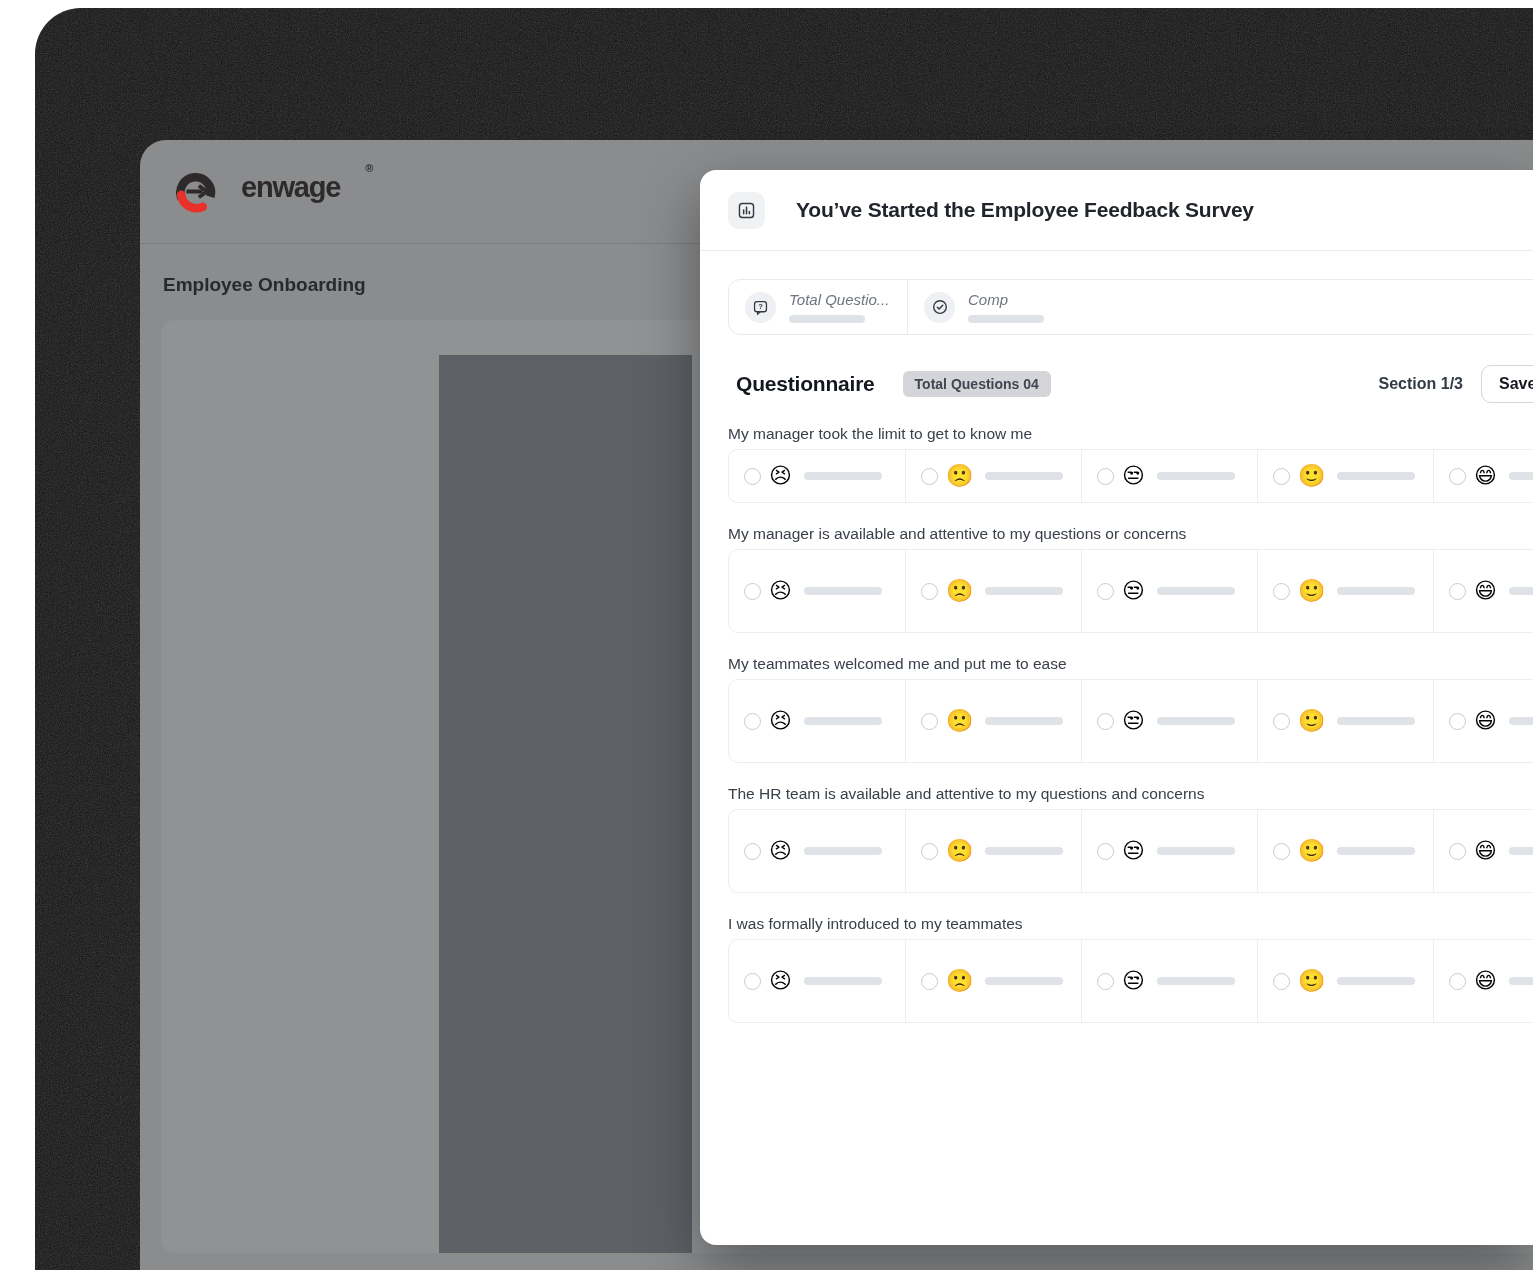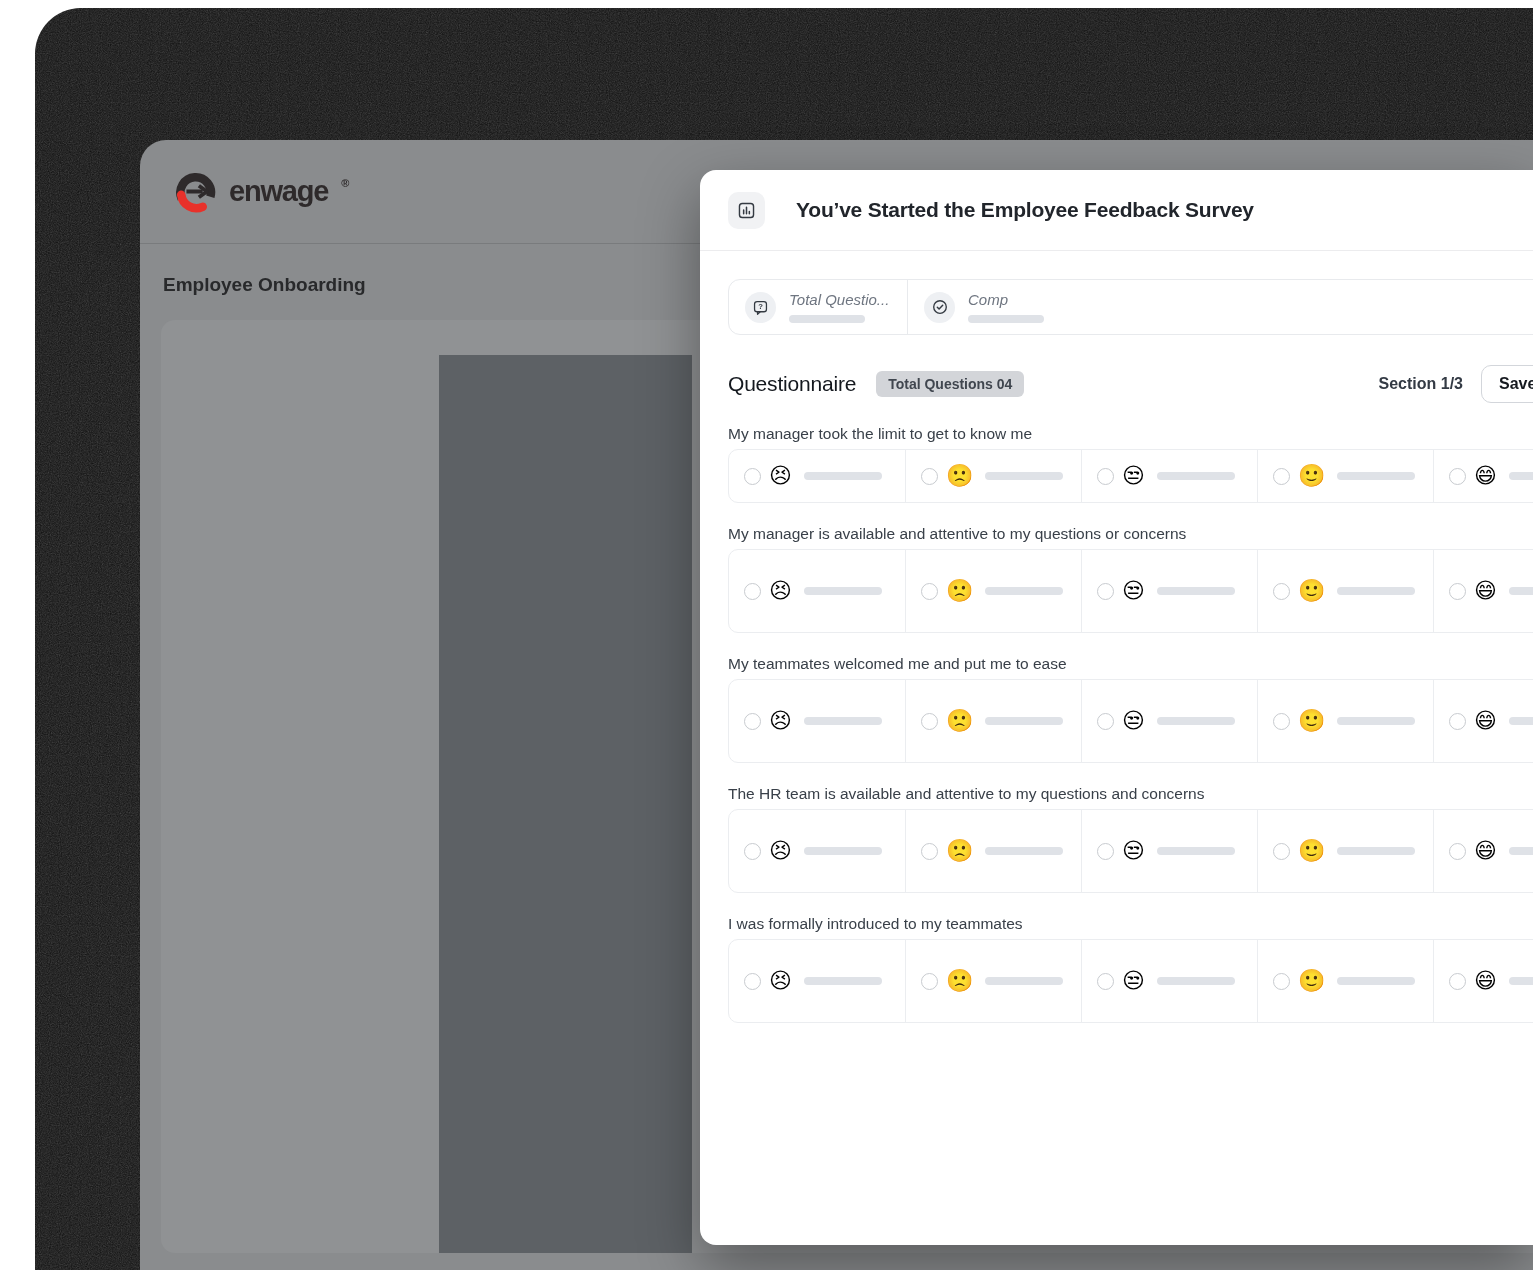--- a/index.html
+++ b/index.html
@@ -14,21 +14,21 @@
     background:#101010;border-radius:46px 0 0 0;overflow:hidden;
   }
   .noise-card svg.noise{position:absolute;inset:0;width:100%;height:100%;}
   
   .app-window{
     position:absolute;left:140px;top:140px;right:0;bottom:0;
     background:#8a8c8e;border-radius:26px 0 0 0;overflow:hidden;
   }
   .app-header{height:103px;display:flex;align-items:center;padding-left:35px;
     border-bottom:1px solid #797b7d;}
-  .brand{display:flex;align-items:center;gap:12px;}
+  .brand{display:flex;gap:24px;}
   .brand-text{font-size:29px;font-weight:800;color:#2e2a2b;letter-spacing:-1.2px;}
   .brand-reg{font-size:11px;font-weight:700;color:#2e2a2b;vertical-align:top;position:relative;top:-9px;left:1px;}
   .app-title{margin:0;padding:30px 0 0 23px;font-size:19px;font-weight:700;color:#28292b;}
   .content-panel{
     position:absolute;left:21px;top:180px;right:0;bottom:17px;
     background:#909294;border-radius:14px 0 0 14px;
   }
   .dark-block{
     position:absolute;left:278px;top:35px;width:253px;bottom:0;
     background:#5d6165;
@@ -52,21 +52,21 @@
   .stat-card{flex:none;width:178px;display:flex;align-items:center;gap:13px;
     padding-left:16px;box-sizing:border-box;}
   .stat-card + .stat-card{border-left:1px solid #e8eaed;}
   .stat-icon-wrap{width:31px;height:31px;border-radius:50%;background:#eef0f3;
     display:flex;align-items:center;justify-content:center;flex:none;}
   .stat-col{display:flex;flex-direction:column;font-style:italic;}
   .stat-label{font-size:15px;color:#6f7681;line-height:18px;white-space:nowrap;}
   .ph-bar{width:76px;height:8px;border-radius:4px;background:#dfe2e7;margin-top:6px;}
   
   .q-header{margin:30px 0 0 28px;height:38px;display:flex;align-items:center;}
-  .q-title{margin:0;font-size:21px;font-weight:400;color:#14181e;letter-spacing:-.2px;}
+  .q-title{margin:8px;font-size:21px;font-weight:700;color:#14181e;letter-spacing:-.2px;}
   .q-badge{margin-left:20px;background:#d3d5d9;color:#40464f;font-size:14px;
     font-weight:600;border-radius:6px;padding:6px 12px;line-height:14px;}
   .q-spacer{flex:1;}
   .q-section{font-size:16px;font-weight:700;color:#333a44;margin-right:18px;white-space:nowrap;}
   .save-btn{height:38px;min-width:122px;margin-right:-70px;background:#fff;
     border:1px solid #d3d6db;border-radius:10px;font-size:16px;font-weight:600;
     color:#15191f;text-align:left;padding:0 0 0 17px;cursor:pointer;
     font-family:"Liberation Sans","DejaVu Sans",sans-serif;}
   
   .questions{margin-left:28px;width:880px;}

